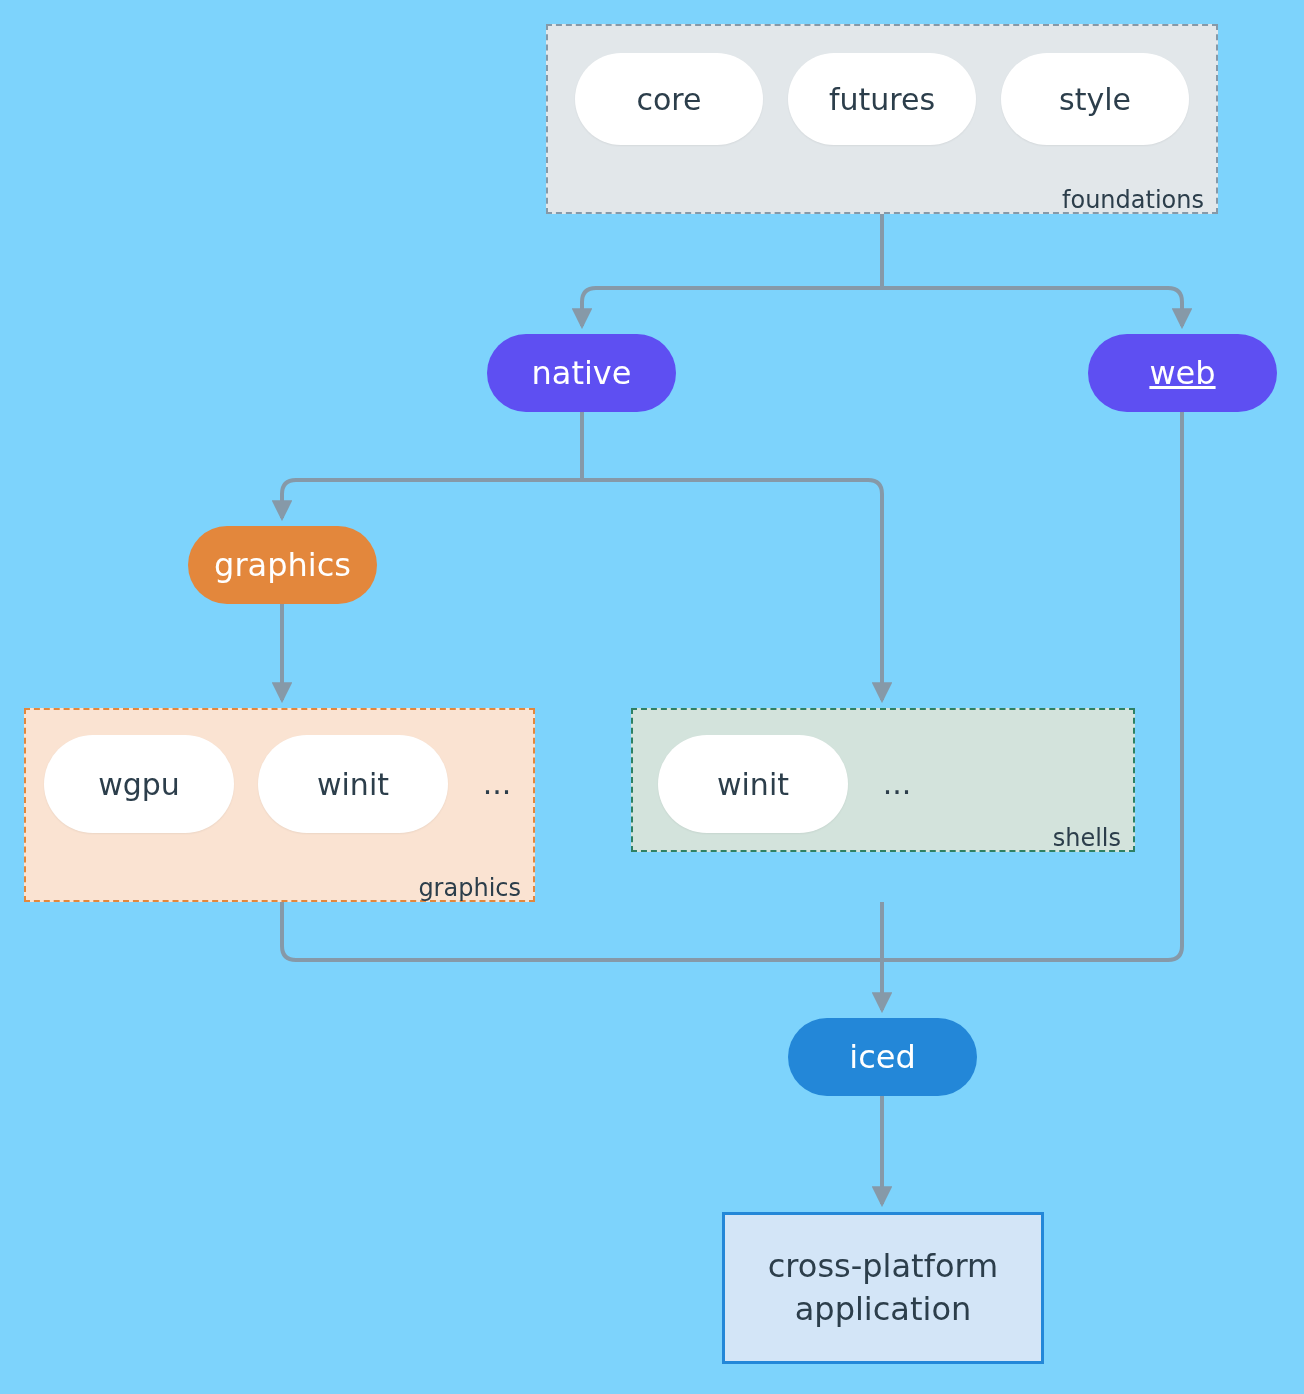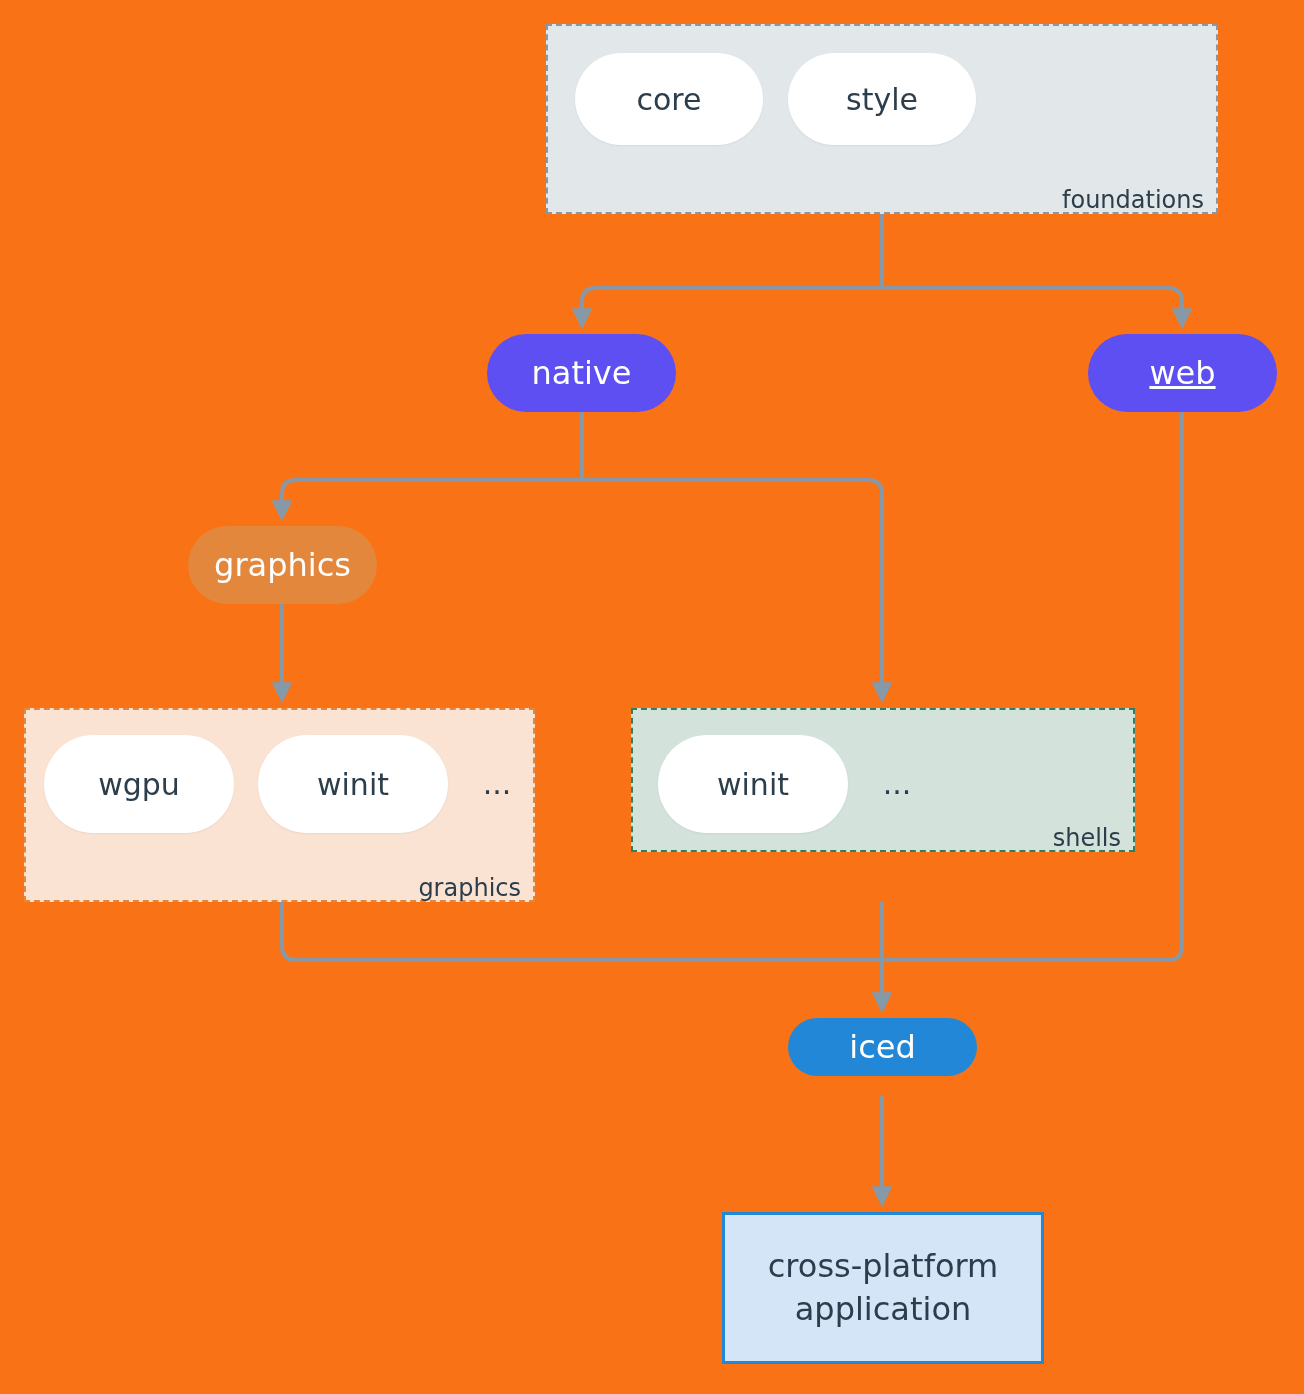--- a/index.html
+++ b/index.html
@@ -7,21 +7,21 @@
     padding: 0;
     background: #000000;
   }
   body {
     font-family: "DejaVu Sans", "Liberation Sans", sans-serif;
   }
   #canvas {
     position: relative;
     width: 1304px;
     height: 1394px;
-    background: #f97316;
+    background: #7dd3fc;
     overflow: hidden;
   }
   svg.connectors {
     position: absolute;
     left: 0;
     top: 0;
     width: 1304px;
     height: 1394px;
     pointer-events: none;
   }
@@ -155,21 +155,21 @@
     left: 188px;
     top: 526px;
     width: 189px;
     height: 78px;
     background: #E3873C;
   }
   .pill-iced {
     left: 788px;
     top: 1018px;
     width: 189px;
-    height: 58px;
+    height: 78px;
     background: #2387D8;
   }
   
   .rect-app {
     position: absolute;
     left: 722px;
     top: 1212px;
     width: 322px;
     height: 152px;
     background: #D3E5F7;
@@ -221,20 +221,21 @@
 
       <path d="M 882 960 L 882 1010" marker-end="url(#arrow)"></path>
 
       <path d="M 882 1096 L 882 1204" marker-end="url(#arrow)"></path>
     </g>
   </svg>
 
   <div class="group group-foundations">
     <div class="chip-row">
       <div class="chip">core</div>
+      <div class="chip">futures</div>
       <div class="chip">style</div>
     </div>
     <div class="group-label">foundations</div>
   </div>
 
   <div class="pill pill-native">native</div>
   <div class="pill pill-web">web</div>
 
   <div class="pill pill-graphics">graphics</div>
 

